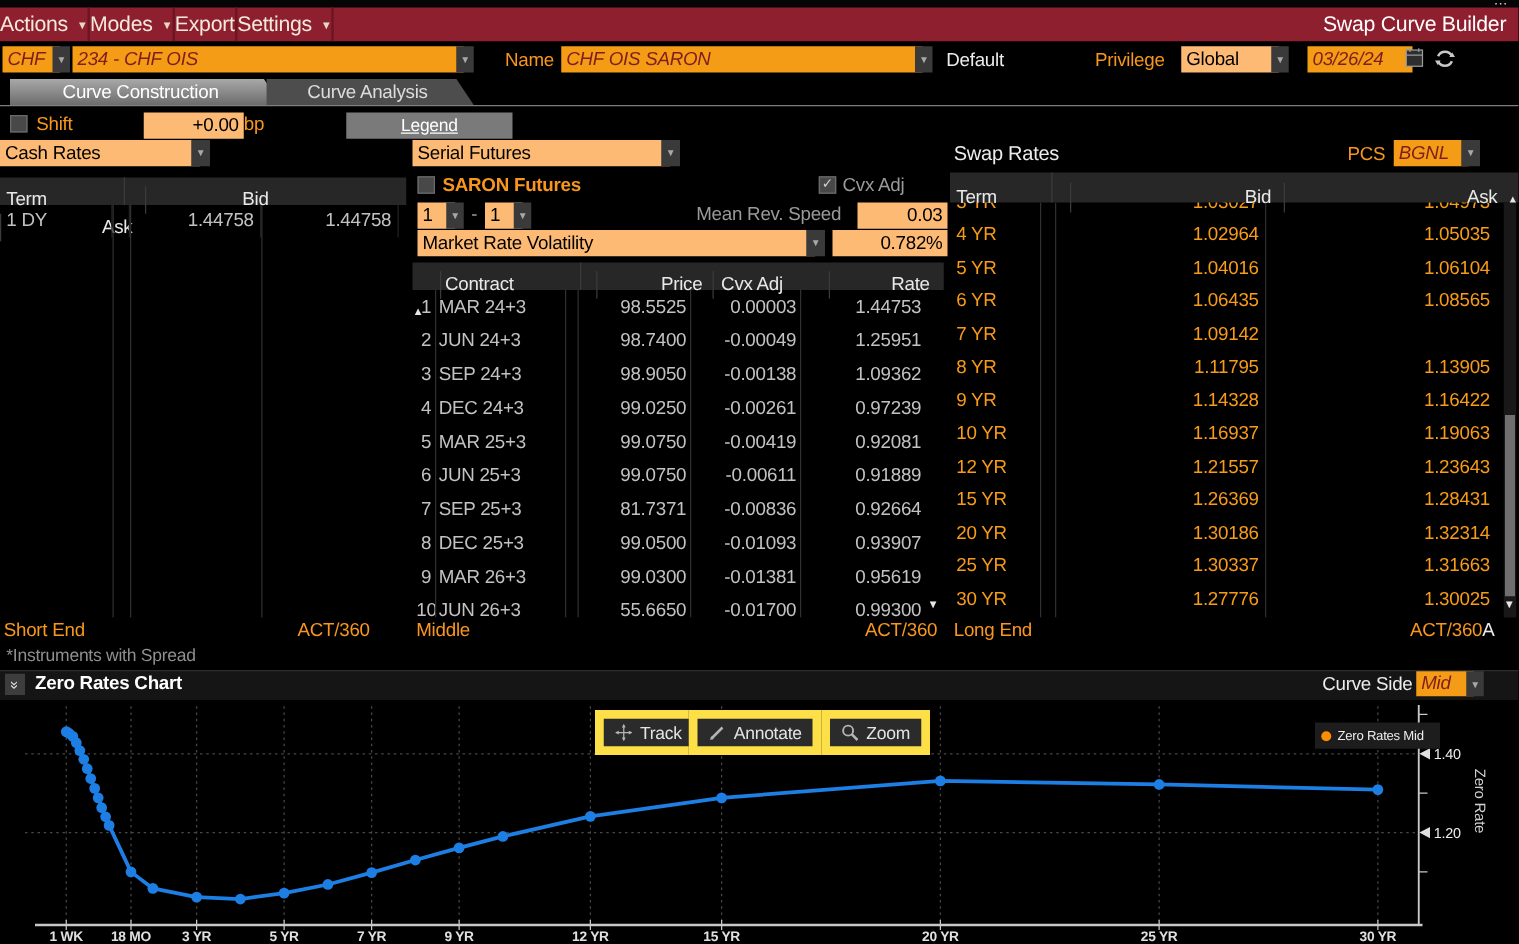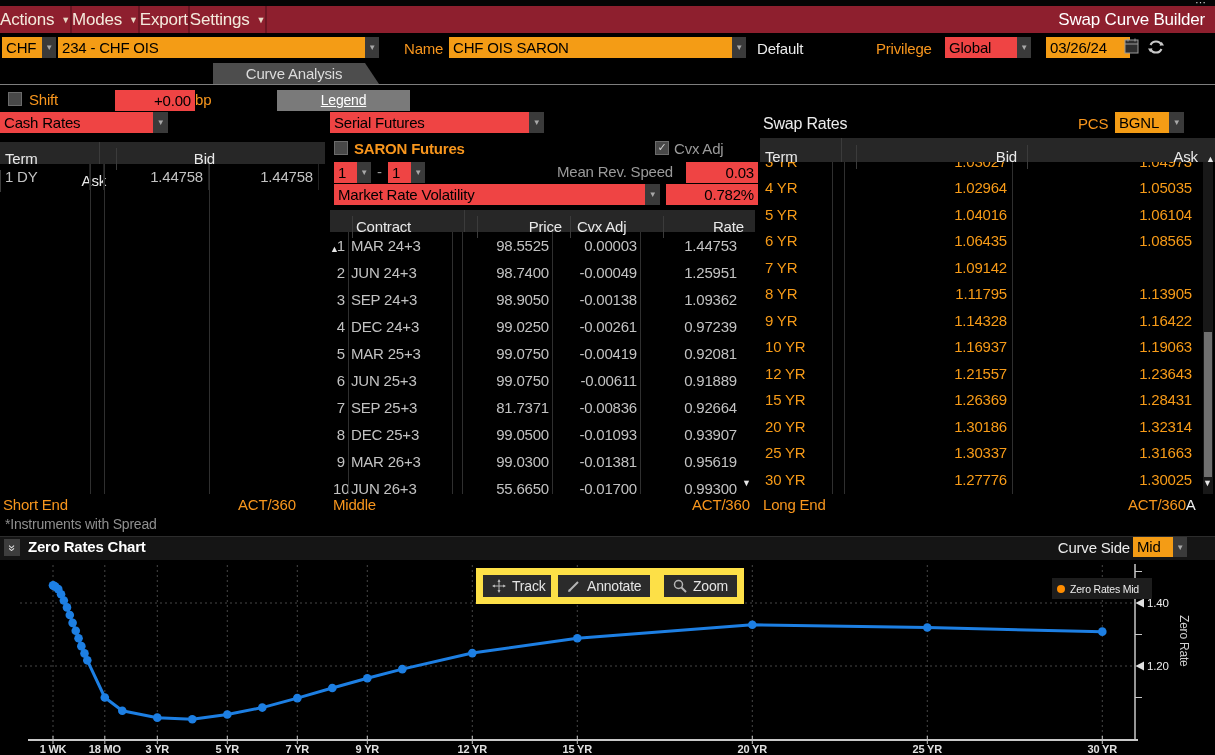--- a/index.html
+++ b/index.html
@@ -9,22 +9,22 @@
   
   #top-strip{left:0;top:0;width:1215px;height:6px;background:#050505;}
   #win-dots{right:8px;top:-4px;color:#cfcfcf;font-size:11px;letter-spacing:1px;}
   
   #menubar{left:0;top:6px;width:1215px;height:27px;background:#8e1f2e;display:flex;align-items:stretch;}
   .menu-item{display:flex;align-items:center;gap:7px;padding:0 0;border-right:2px solid #6d1623;
              color:#f4eadc;font-size:17px;cursor:default;}
   .menu-caret{font-size:9px;color:#e8d7c4;}
   #bar-title{margin-left:auto;padding-right:10px;display:flex;align-items:center;font-size:17px;color:#fff;}
   
-  .amber{background:#f49c15;color:#000000;}
-  .tan{background:#ef4444;color:#000;}
+  .amber{background:#f49c15;color:#7f1d1d;font-style:italic;}
+  .tan{background:#fdba74;color:#000;}
   .ddbox{background:#3a3a3a;color:#a8a8a8;font-size:8px;display:inline-flex;align-items:center;justify-content:center;}
   .fld{height:21px;line-height:21px;font-size:15px;padding:0 4px;overflow:hidden;white-space:nowrap;}
   .lbl-orange{color:#f8961d;font-size:15px;}
   .lbl-white{color:#ececec;font-size:15px;}
   .lbl-gray{color:#9a9a9a;font-size:15px;}
   .dd{position:absolute;top:37px;width:14px;height:21px;}
   
   #tabline{left:0;top:84px;width:1215px;height:1px;background:#7e7e7e;}
   .tab{position:absolute;top:63px;height:21px;line-height:21px;font-size:15px;text-align:center;
        clip-path:polygon(0 0,calc(100% - 14px) 0,100% 100%,0 100%);padding:0 20px 0 12px;}
@@ -120,20 +120,23 @@
   </div>
   <div class="abs" style="left:1146px;top:37px;">
     <svg width="20" height="20" viewBox="0 0 20 20">
         <path d="M15.5 8 A6 6 0 0 0 4.5 8" fill="none" stroke="#c9c9c9" stroke-width="2"></path>
         <polygon points="13.5,8.6 18,8.6 15.7,4.8" fill="#c9c9c9"></polygon>
         <path d="M4.5 12 A6 6 0 0 0 15.5 12" fill="none" stroke="#c9c9c9" stroke-width="2"></path>
         <polygon points="6.5,11.4 2,11.4 4.3,15.2" fill="#c9c9c9"></polygon>
       </svg>
   </div>
 
+  <div class="tab tab-active" style="left:8px;width:185px;">
+    <span>Curve Construction</span>
+  </div>
   <div class="tab tab-idle" style="left:213px;width:130px;padding-left:16px;">
     <span>Curve Analysis</span>
   </div>
   <div id="tabline" class="abs"></div>
 
   <div class="abs cb" style="left:8px;top:92px;"></div>
   <div class="abs lbl-orange" style="left:29px;top:91px;">Shift</div>
   <div class="abs tan fld num" style="left:115px;top:90px;width:72px;">+0.00</div>
   <div class="abs lbl-orange" style="left:195px;top:91px;">bp</div>
   <div class="abs" style="left:277px;top:90px;width:133px;height:21px;background:#7a7a7a;color:#fff;text-align:center;line-height:21px;font-size:14px;text-decoration:underline;">Legend</div>

